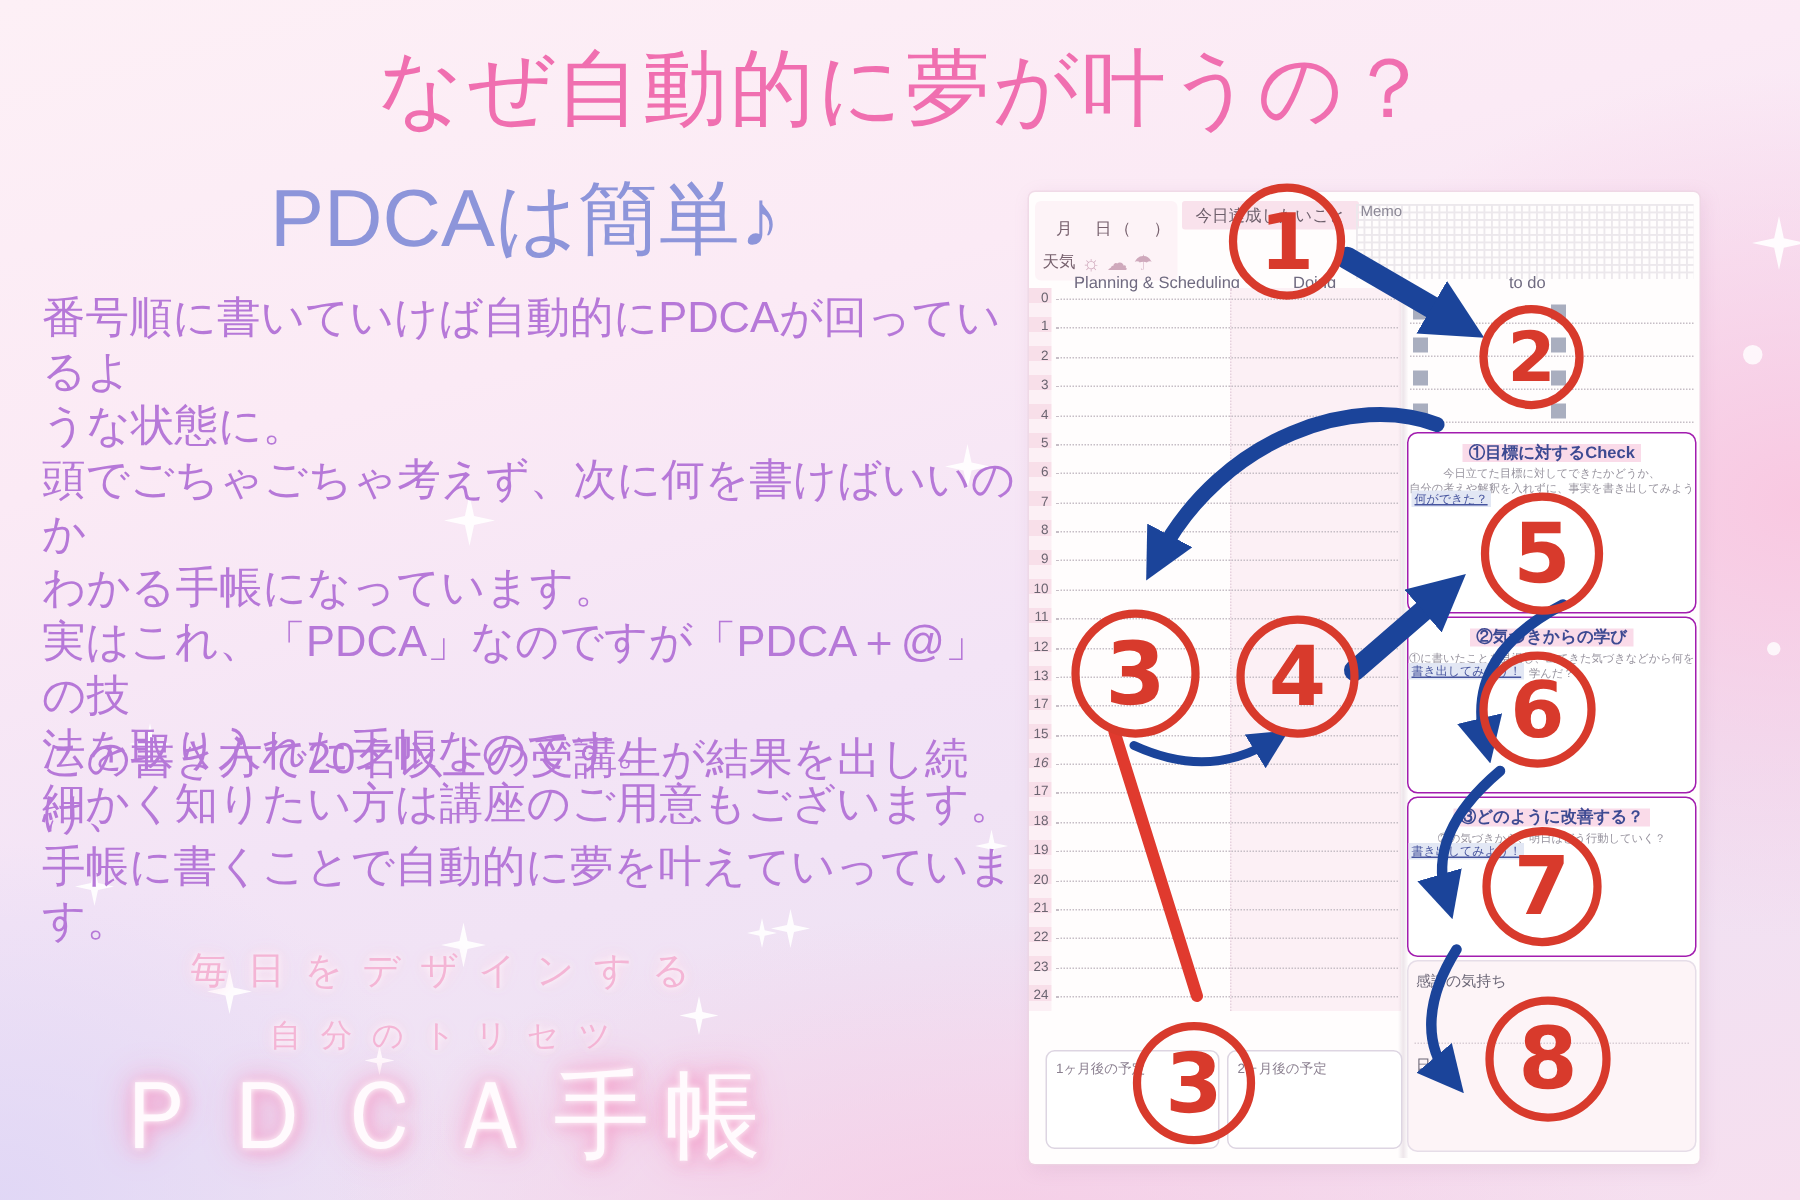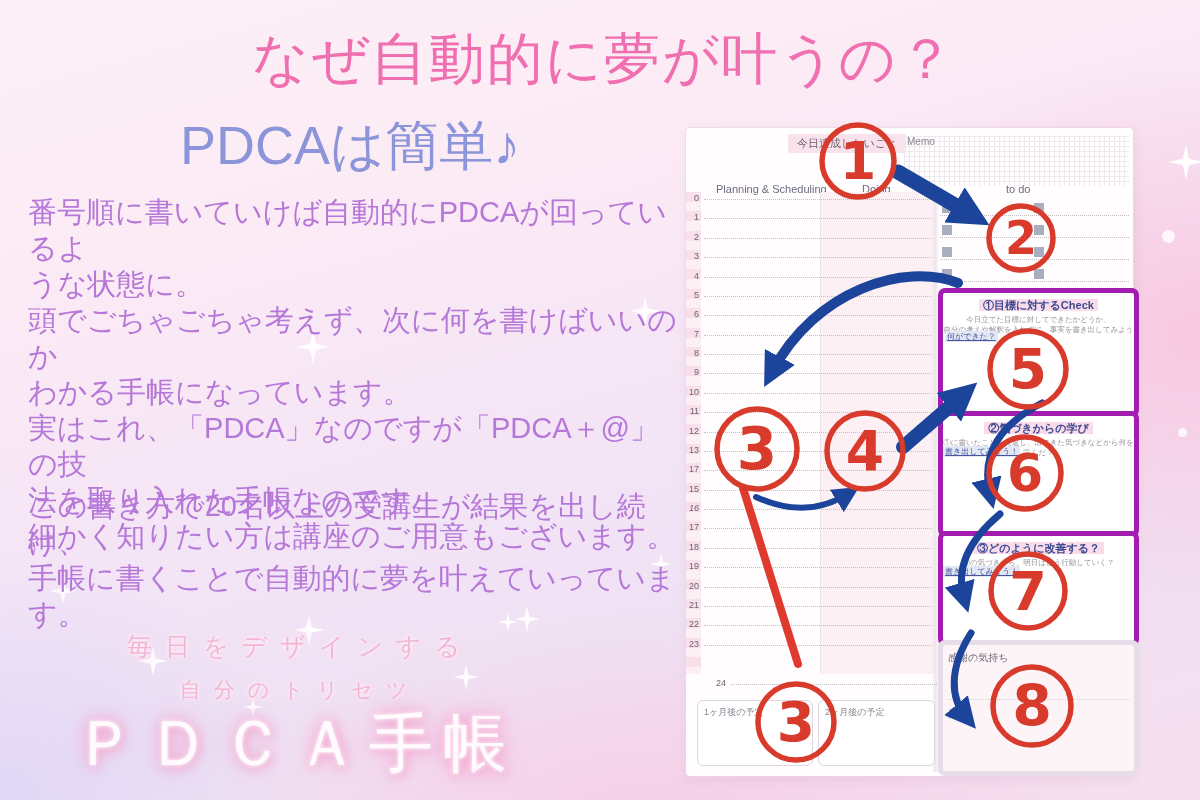--- a/index.html
+++ b/index.html
@@ -48,21 +48,21 @@
   .doing-col{position:absolute;left:134px;top:64px;width:113px;height:482px;background:#fcf0f5;border-left:1px dotted #e6d2de}
   .hour-row{position:absolute;left:0;width:247px;height:16px}
   .hour-num{position:absolute;left:0;bottom:0;width:13px;text-align:right;font-size:9px;color:#6b6470}
   .hline{position:absolute;left:18px;right:1px;bottom:3px;border-bottom:1px dotted #c6bec6}
   .crease{position:absolute;left:246px;top:60px;width:7px;height:584px;
         background:linear-gradient(90deg,rgba(255,255,255,0),rgba(185,160,180,.25),rgba(255,255,255,0))}
   .rpage{position:absolute;left:254px;top:64px;width:189px;height:576px}
   .todo-row{position:absolute;left:0;width:189px;height:18px;border-bottom:1px dotted #c6bec6}
   .cbx{position:absolute;bottom:2px;width:10px;height:10px;background:#9aa0b4;opacity:.85}
   .cbx.c2{left:94px}.cbx.c1{left:2px}
-  .cbox{position:absolute;left:252px;width:191px;background:#fff;border:5px solid #a21caf;border-radius:7px}
+  .cbox{position:absolute;left:252px;width:191px;background:#fff;border:1px solid #a21caf;border-radius:7px}
   .cb1{top:160px;height:119px}.cb2{top:283px;height:116px}.cb3{top:403px;height:105px}
   .cbox-title{text-align:center;font-size:11px;font-weight:bold;color:#3d4a92;margin-top:5px}
   .cbox-title span{background:#fadbe9;padding:0 4px}
   .cbox-sub{text-align:center;font-size:7.5px;color:#97939e;line-height:10px;margin-top:2px;white-space:pre-line}
   .cbox-prompt{position:absolute;font-size:8px;color:#47559f;text-decoration:underline;background:#e2e7f4;padding:0 2px;white-space:nowrap}
   .pp1{left:2px;top:38px}.pp2{left:0;top:30px}.pp3{left:0;top:30px}
   .grat{top:512px;height:126px;background:#fdf4f7;border-color:#e6dde8}
   .grat-label{position:absolute;left:5px;top:6px;font-size:10px;color:#6d6878}
   .grat-divider{position:absolute;left:4px;right:4px;top:54px;border-top:1px dotted #d9cdd5}
   .diary-label{position:absolute;left:5px;top:62px;font-size:10px;color:#6d6878}
@@ -107,20 +107,29 @@
 法を取り入れた手帳なのです。
 細かく知りたい方は講座のご用意もございます。</div>
   <div class="para p2">この書き方で20名以上の受講生が結果を出し続け、
 手帳に書くことで自動的に夢を叶えていっていま
 す。</div>
   <div class="f1">毎日をデザインする</div>
   <div class="f2">自分のトリセツ</div>
   <div class="brand">ＰＤＣＡ手帳</div>
 
   <div class="planner">
+    <div class="datecell">
+      <div class="date-line">月　日（　）</div>
+      <div class="weather-line">
+        <span>天気</span>
+        <span class="wicon">☼</span>
+        <span class="wicon">☁</span>
+        <span class="wicon">☂</span>
+      </div>
+    </div>
     <div class="goal">今日達成したいこと</div>
     <div class="memo">
       <span class="memo-label">Memo</span>
     </div>
 
     <div class="col-head ph">Planning &amp; Scheduling</div>
     <div class="col-head dh">Doing</div>
     <div class="col-head th">to do</div>
 
     <div class="hour-stripe"></div>
@@ -215,21 +224,21 @@
           <span class="hline"></span>
         </div>
         <div class="hour-row" style="top: 485.25px;">
           <span class="hour-num">22</span>
           <span class="hline"></span>
         </div>
         <div class="hour-row" style="top: 504.625px;">
           <span class="hour-num">23</span>
           <span class="hline"></span>
         </div>
-        <div class="hour-row" style="top: 544px; margin-left: 27px;">
+        <div class="hour-row" style="top: 524px;">
           <span class="hour-num">24</span>
           <span class="hline"></span>
         </div>
       </div>
     <div class="crease"></div>
 
     <div class="rpage">
       <div id="todo-rows">
           <div class="todo-row" style="top: 5px;">
             <span class="cbx c1"></span>

